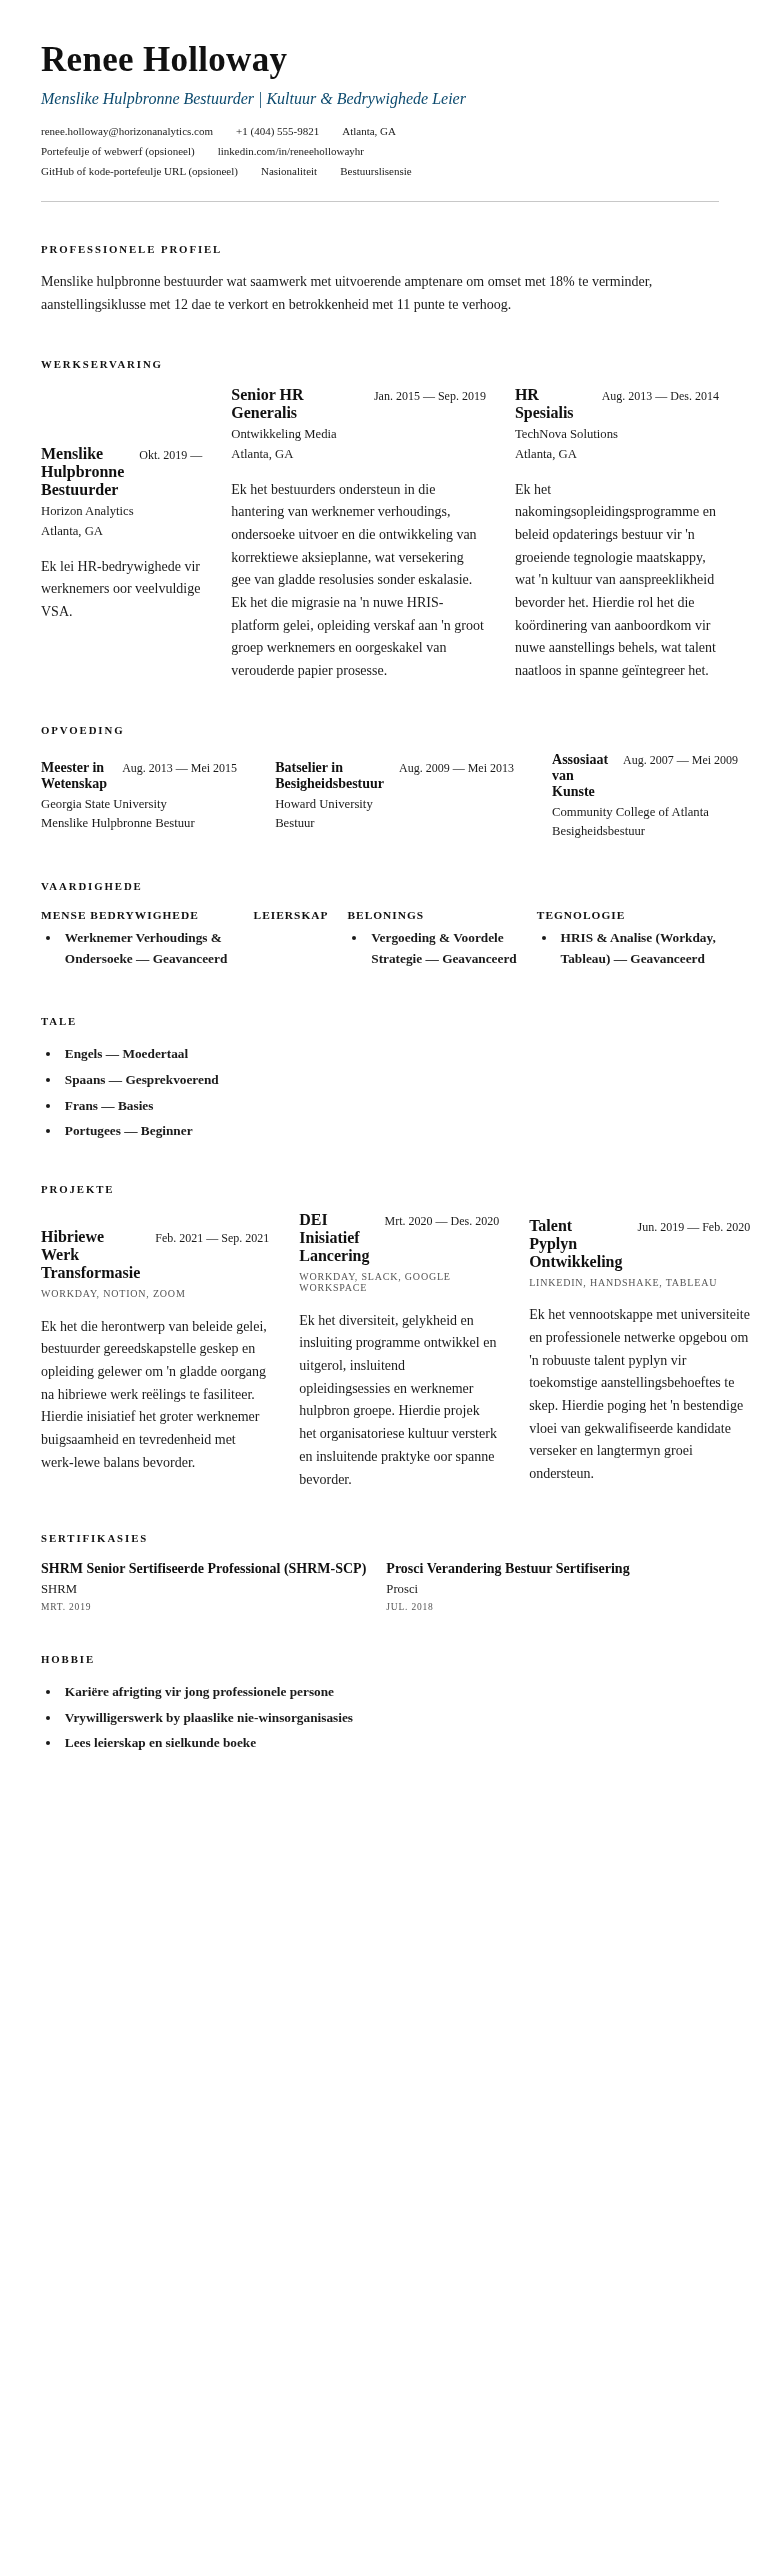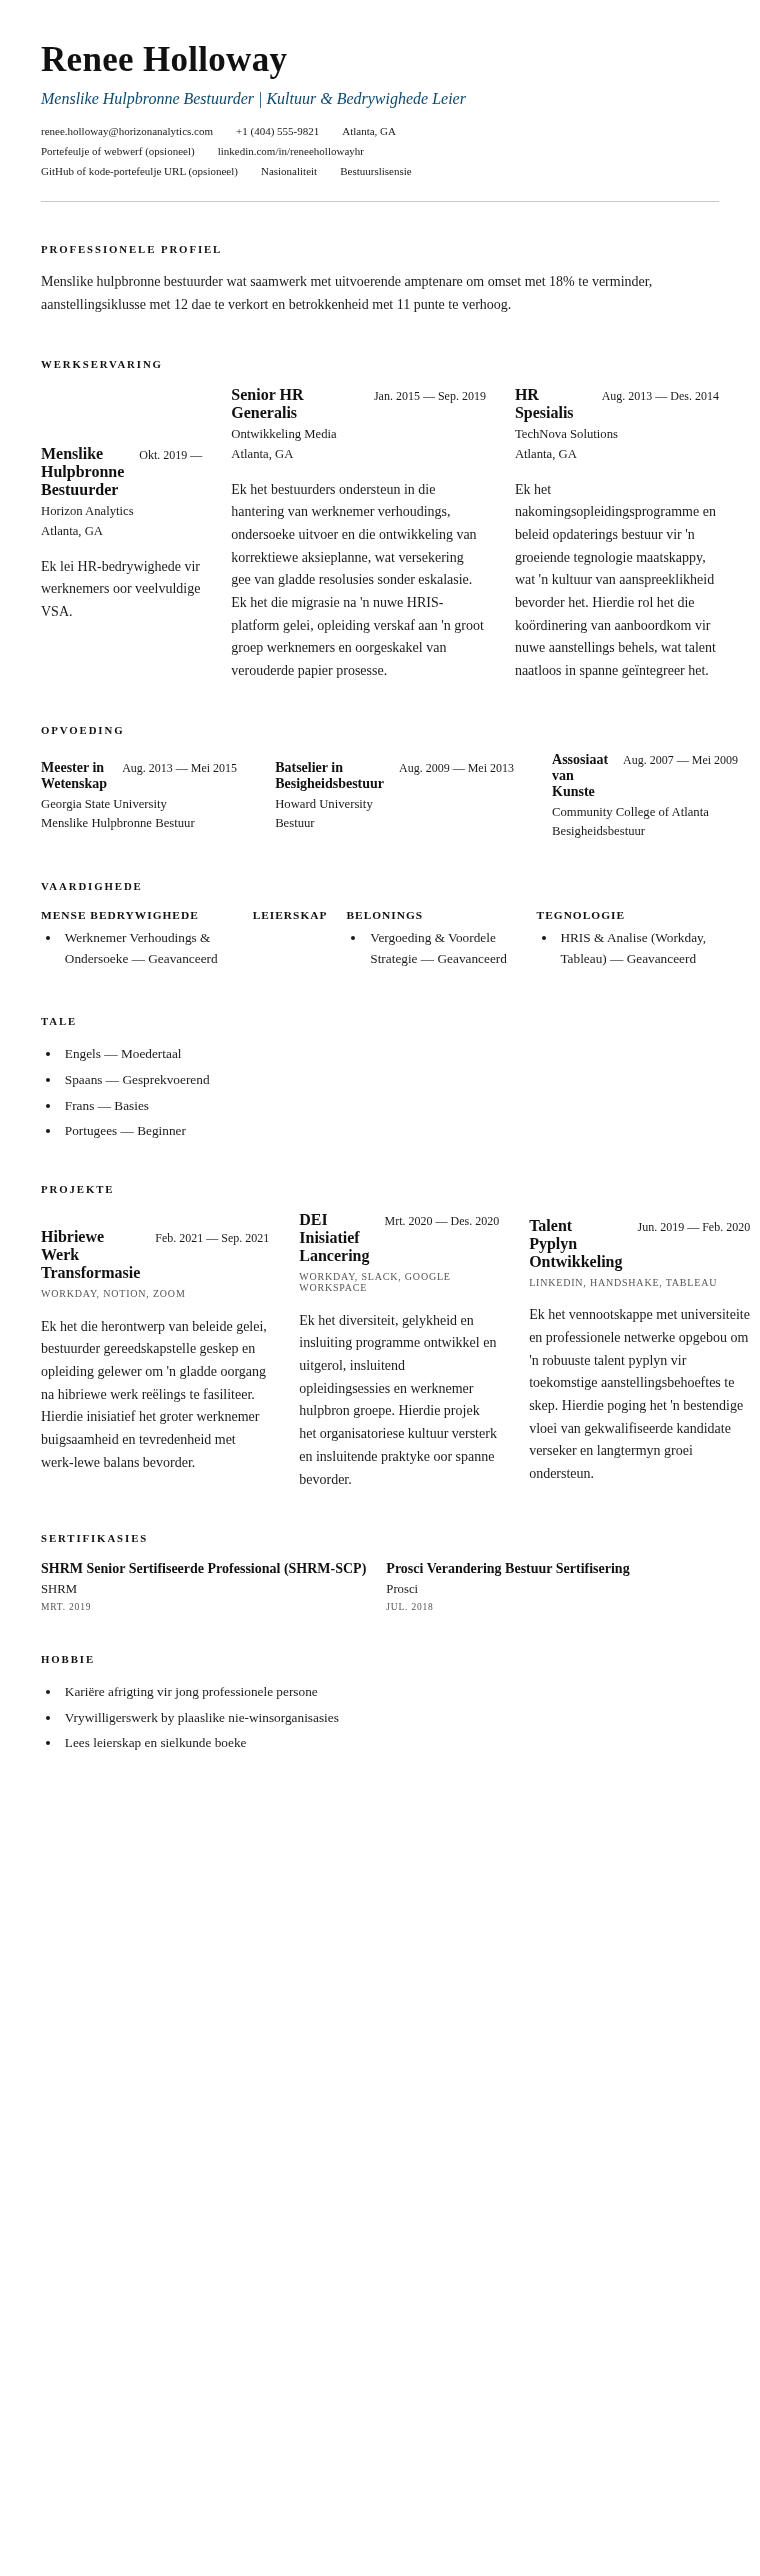--- a/index.html
+++ b/index.html
@@ -49,21 +49,21 @@
   .entry-desc { margin-top: 16.5px; }
 
   .edu-degree { font-size: 14px; font-weight: 700; margin: 0; }
   .edu-school, .edu-field { font-size: 12.7px; margin-top: 4.4px; color: #1a1a1a; }
 
   
   .skills-list { display: flex; gap: 19px; }
   .skill-cat-name { font-size: 11.4px; font-weight: 700; letter-spacing: 1px; margin: 0 0 6.3px 0; }
 
   ul.bullets { margin: 0; padding-left: 20px; list-style: disc; }
-  ul.bullets li { font-size: 13.3px; line-height: 1.6; padding-left: 3.8px; margin: 4.4px 0; color: #1b1b1b; }
+  ul.bullets li { font-size: 13.3px; line-height: 1.6; padding-left: 3.8px; margin: 4.4px 0; color: #1b1b1b; font-weight: bold; }
 
   
   .tools { font-size: 10px; letter-spacing: 0.8px; color: #555555; margin-top: 6.3px; }
 
   
   .cert-name { font-size: 14px; font-weight: 700; margin: 0; }
   .cert-issuer { font-size: 12.7px; margin-top: 5px; color: #1a1a1a; }
   .cert-date { font-size: 9.5px; letter-spacing: 0.8px; color: #555555; margin-top: 5px; }
 </style>
 </head>

